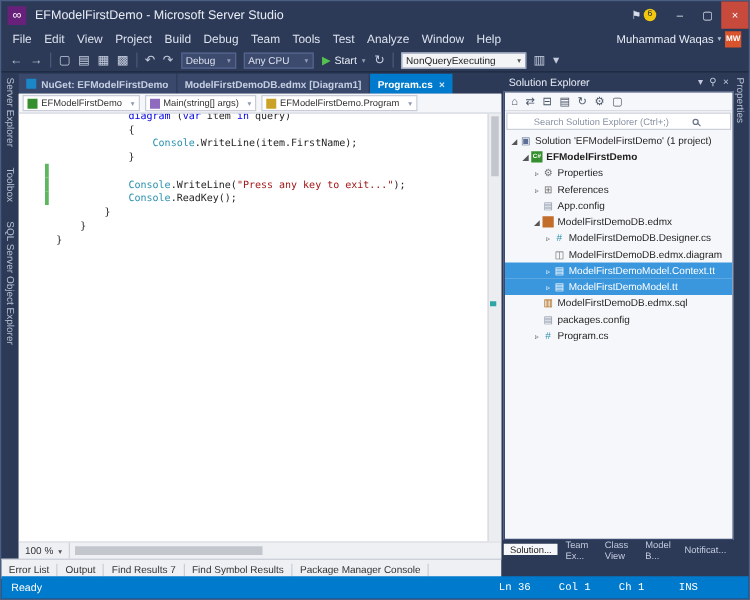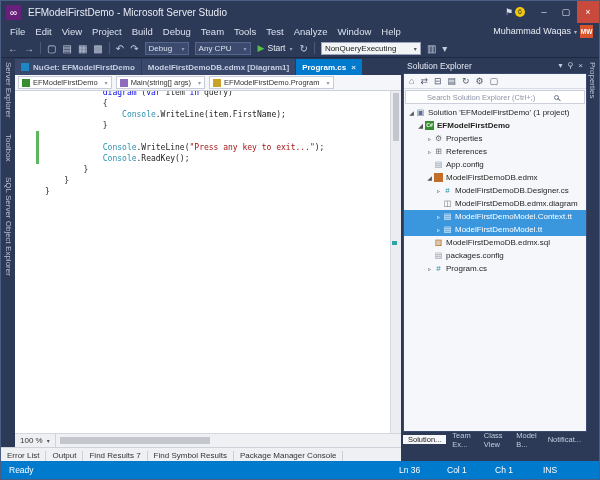--- a/index.html
+++ b/index.html
@@ -91,21 +91,21 @@
   .ticon.box { color:#fff; font-size:5px; font-weight:bold; }
   .se-tabs { height:15px; display:flex; align-items:center; background:#2c3a57; }
   .se-tab { font-size:7.5px; color:#c2cadd; padding:0 5px; display:flex; align-items:center; margin-right:1px; }
   .se-tab.active { background:#f6f7fa; color:#222; }
 
   
   .output-tabs { position:absolute; left:0; top:446px; width:400px; height:16px; background:#eef0f4; border-top:1px solid #cdd1da; display:flex; align-items:center; }
   .out-tab { font-size:8px; color:#333; padding:0 6px; border-right:1px solid #c9cdd6; line-height:10px; white-space:nowrap; }
   .statusbar { position:absolute; left:0; right:0; bottom:0; height:18px; background:#007acc; color:#fff; display:flex; align-items:center; font-size:8.5px; padding:0 8px; }
   .sb-spacer { flex:1; }
-  .sb-item { width:48px; }
+  .sb-item { width:48px;font-family:Liberation Mono, monospace; }
 </style>
 </head>
 <body>
 
 <div id="app">
 
   <div class="titlebar">
     <div class="vs-logo">∞</div>
     <div class="title">EFModelFirstDemo - Microsoft Server Studio</div>
     <div class="t-spacer"></div>

